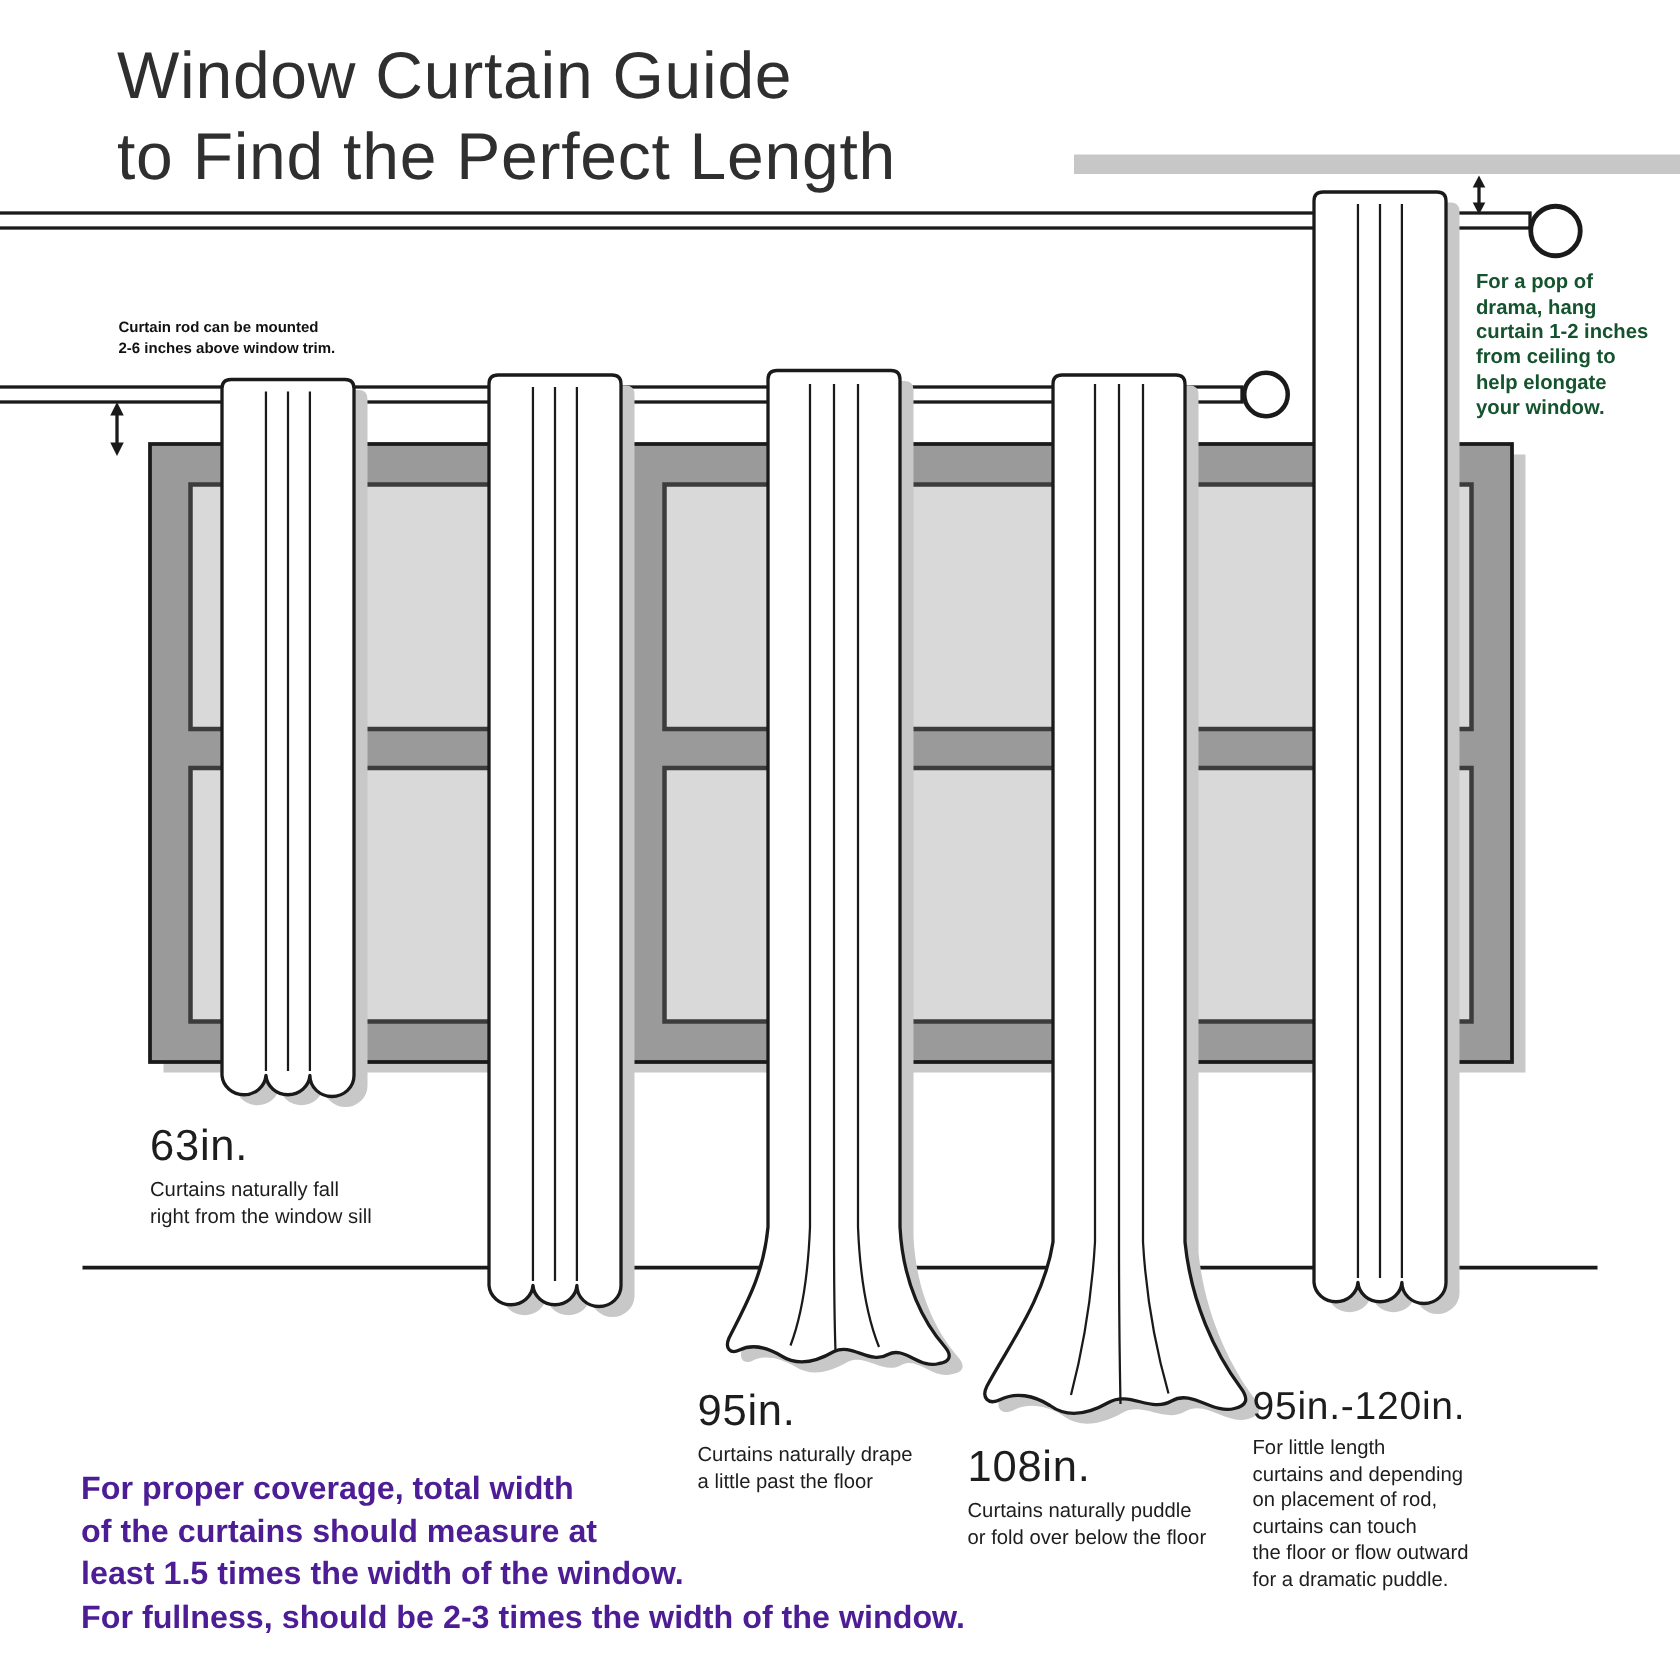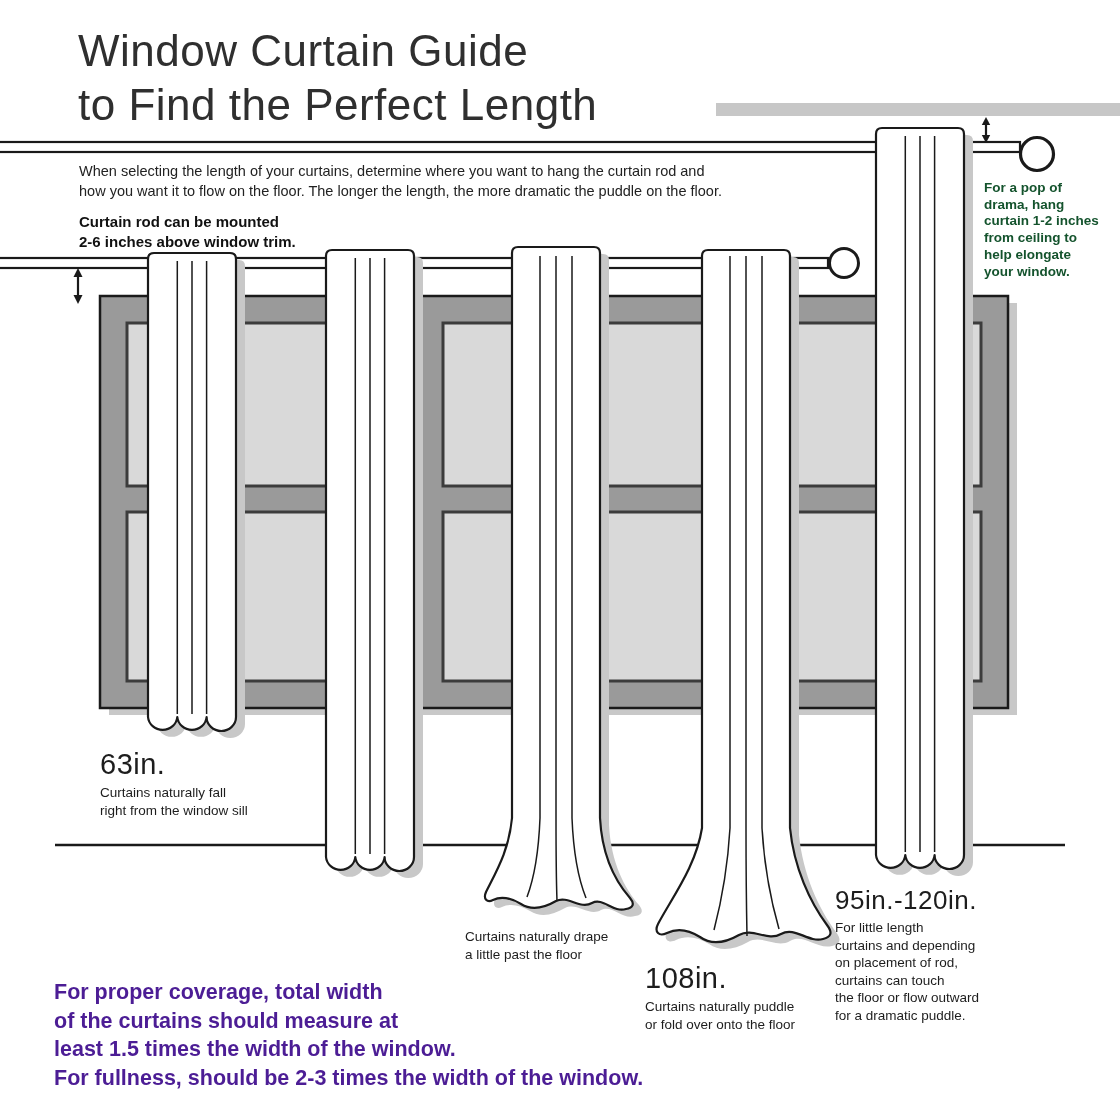--- a/index.html
+++ b/index.html
@@ -12,35 +12,35 @@
   svg.layer { position:absolute; left:0; top:0; }
 
   .title {
     left:78px; top:24px; font-size:44px; line-height:1.22; color:#2f2f2f;
     letter-spacing:.5px; font-weight:400;
   }
   .intro {
     left:79px; top:161px; width:710px; font-size:14.5px; line-height:1.4; color:#222;
   }
   .rod-note {
-    left:79px; top:212px; font-size:15px; font-weight:700; line-height:1.35; color:#111;
+    left:79px; top:212px; font-size:10px; font-weight:700; line-height:1.35; color:#111;
   }
   .ceiling-tip {
     left:984px; top:180px; width:136px; font-size:13.5px; font-weight:700;
     line-height:1.24; color:#14532d;
   }
   .meas { text-align:left; color:#1d1d1d; }
   .meas .big { font-size:29px; letter-spacing:.5px; }
   .meas .desc { font-size:13.5px; line-height:1.3; margin-top:3px; }
   .m0 { left:100px; top:748px; width:190px; }
   .m1 { left:285px; top:887px; width:180px; }
   .m2 { left:465px; top:925px; width:190px; }
   .m3 { left:645px; top:962px; width:198px; }
   .m4 { left:835px; top:885px; width:182px; }
-  .m4 .big { font-size:26px; }
+  .m4 .big { font-size:26px;margin-top:37px; }
   .coverage {
     left:54px; top:978px; font-size:21.5px; font-weight:700;
     line-height:1.33; color:#4c1d95;
   }
 </style>
 </head>
 <body>
 
 <div class="stage">
 
@@ -132,49 +132,48 @@
     <g>
       <line x1="986" y1="124" x2="986" y2="136" stroke="#1a1a1a" stroke-width="2.2"></line>
       <polygon points="986,117 981.8,125 990.2,125" fill="#1a1a1a"></polygon>
       <polygon points="986,143 981.8,135 990.2,135" fill="#1a1a1a"></polygon>
     </g>
   </svg>
 
   <div class="abs title pre">Window Curtain Guide
 to Find the Perfect Length</div>
 
-  <div class="abs intro pre">When selecting the length of your curtains, determine where you want to hang the curtain rod and
-how you want it to flow on the floor. The longer the length, the more dramatic the puddle on the floor.</div>
 
   <div class="abs rod-note pre">Curtain rod can be mounted
 2-6 inches above window trim.</div>
 
   <div class="abs ceiling-tip pre">For a pop of
 drama, hang
 curtain 1-2 inches
 from ceiling to
 help elongate
 your window.</div>
 
   <div class="abs meas m0">
     <div class="big">63in.</div>
     <div class="desc pre">Curtains naturally fall
 right from the window sill</div>
   </div>
 
 
   <div class="abs meas m2">
+    <div class="big">95in.</div>
     <div class="desc pre">Curtains naturally drape
 a little past the floor</div>
   </div>
 
   <div class="abs meas m3">
     <div class="big">108in.</div>
     <div class="desc pre">Curtains naturally puddle
-or fold over onto the floor</div>
+or fold over below the floor</div>
   </div>
 
   <div class="abs meas m4">
     <div class="big">95in.-120in.</div>
     <div class="desc pre">For little length
 curtains and depending
 on placement of rod,
 curtains can touch
 the floor or flow outward
 for a dramatic puddle.</div>

